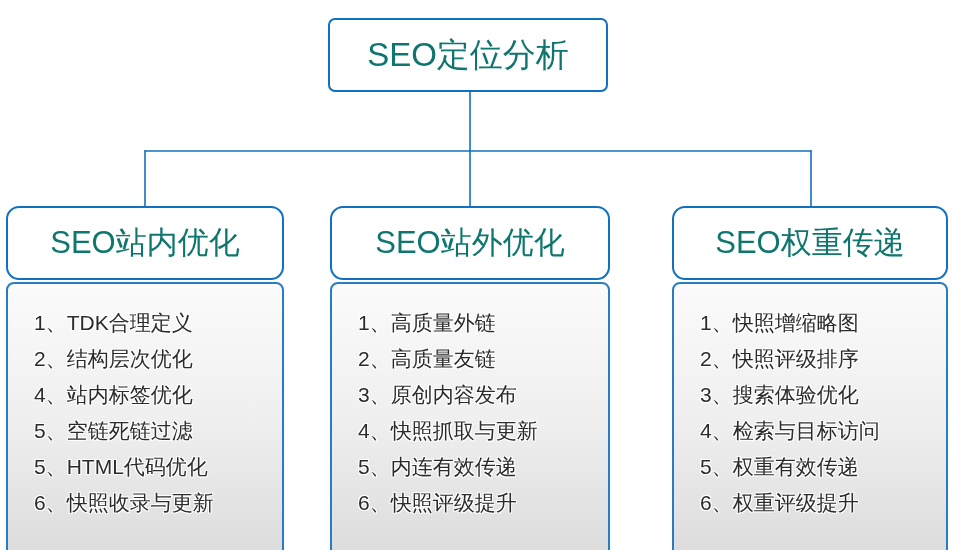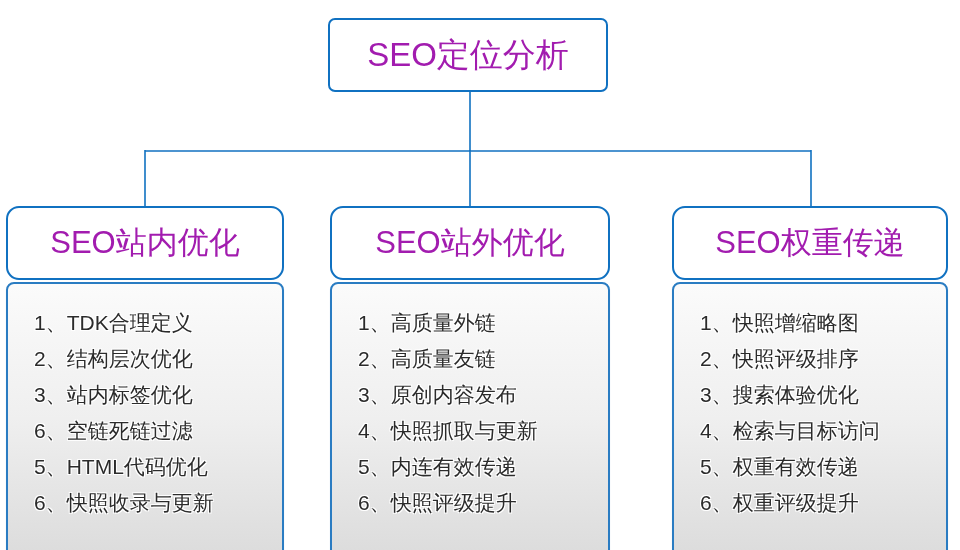--- a/index.html
+++ b/index.html
@@ -22,21 +22,21 @@
     pointer-events: none;
   }
   .node {
     position: absolute;
     box-sizing: border-box;
     background: #ffffff;
     border: 2px solid #1071c1;
     display: flex;
     align-items: center;
     justify-content: center;
-    color: #a21caf;
+    color: #0f766e;
   }
   .root-node {
     left: 328px; top: 18px;
     width: 280px; height: 74px;
     border-radius: 7px;
     font-size: 33px;
   }
   .branch-header {
     top: 206px;
     height: 74px;
@@ -89,22 +89,22 @@
   </div>
 
   <div class="col-0">
     <div class="node branch-header">
       <span>SEO站内优化</span>
     </div>
     <div class="branch-list">
       <ul class="item-list">
         <li>1、TDK合理定义</li>
         <li>2、结构层次优化</li>
-        <li>3、站内标签优化</li>
-        <li>6、空链死链过滤</li>
+        <li>4、站内标签优化</li>
+        <li>5、空链死链过滤</li>
         <li>5、HTML代码优化</li>
         <li>6、快照收录与更新</li>
       </ul>
     </div>
   </div>
 
   <div class="col-1">
     <div class="node branch-header">
       <span>SEO站外优化</span>
     </div>

